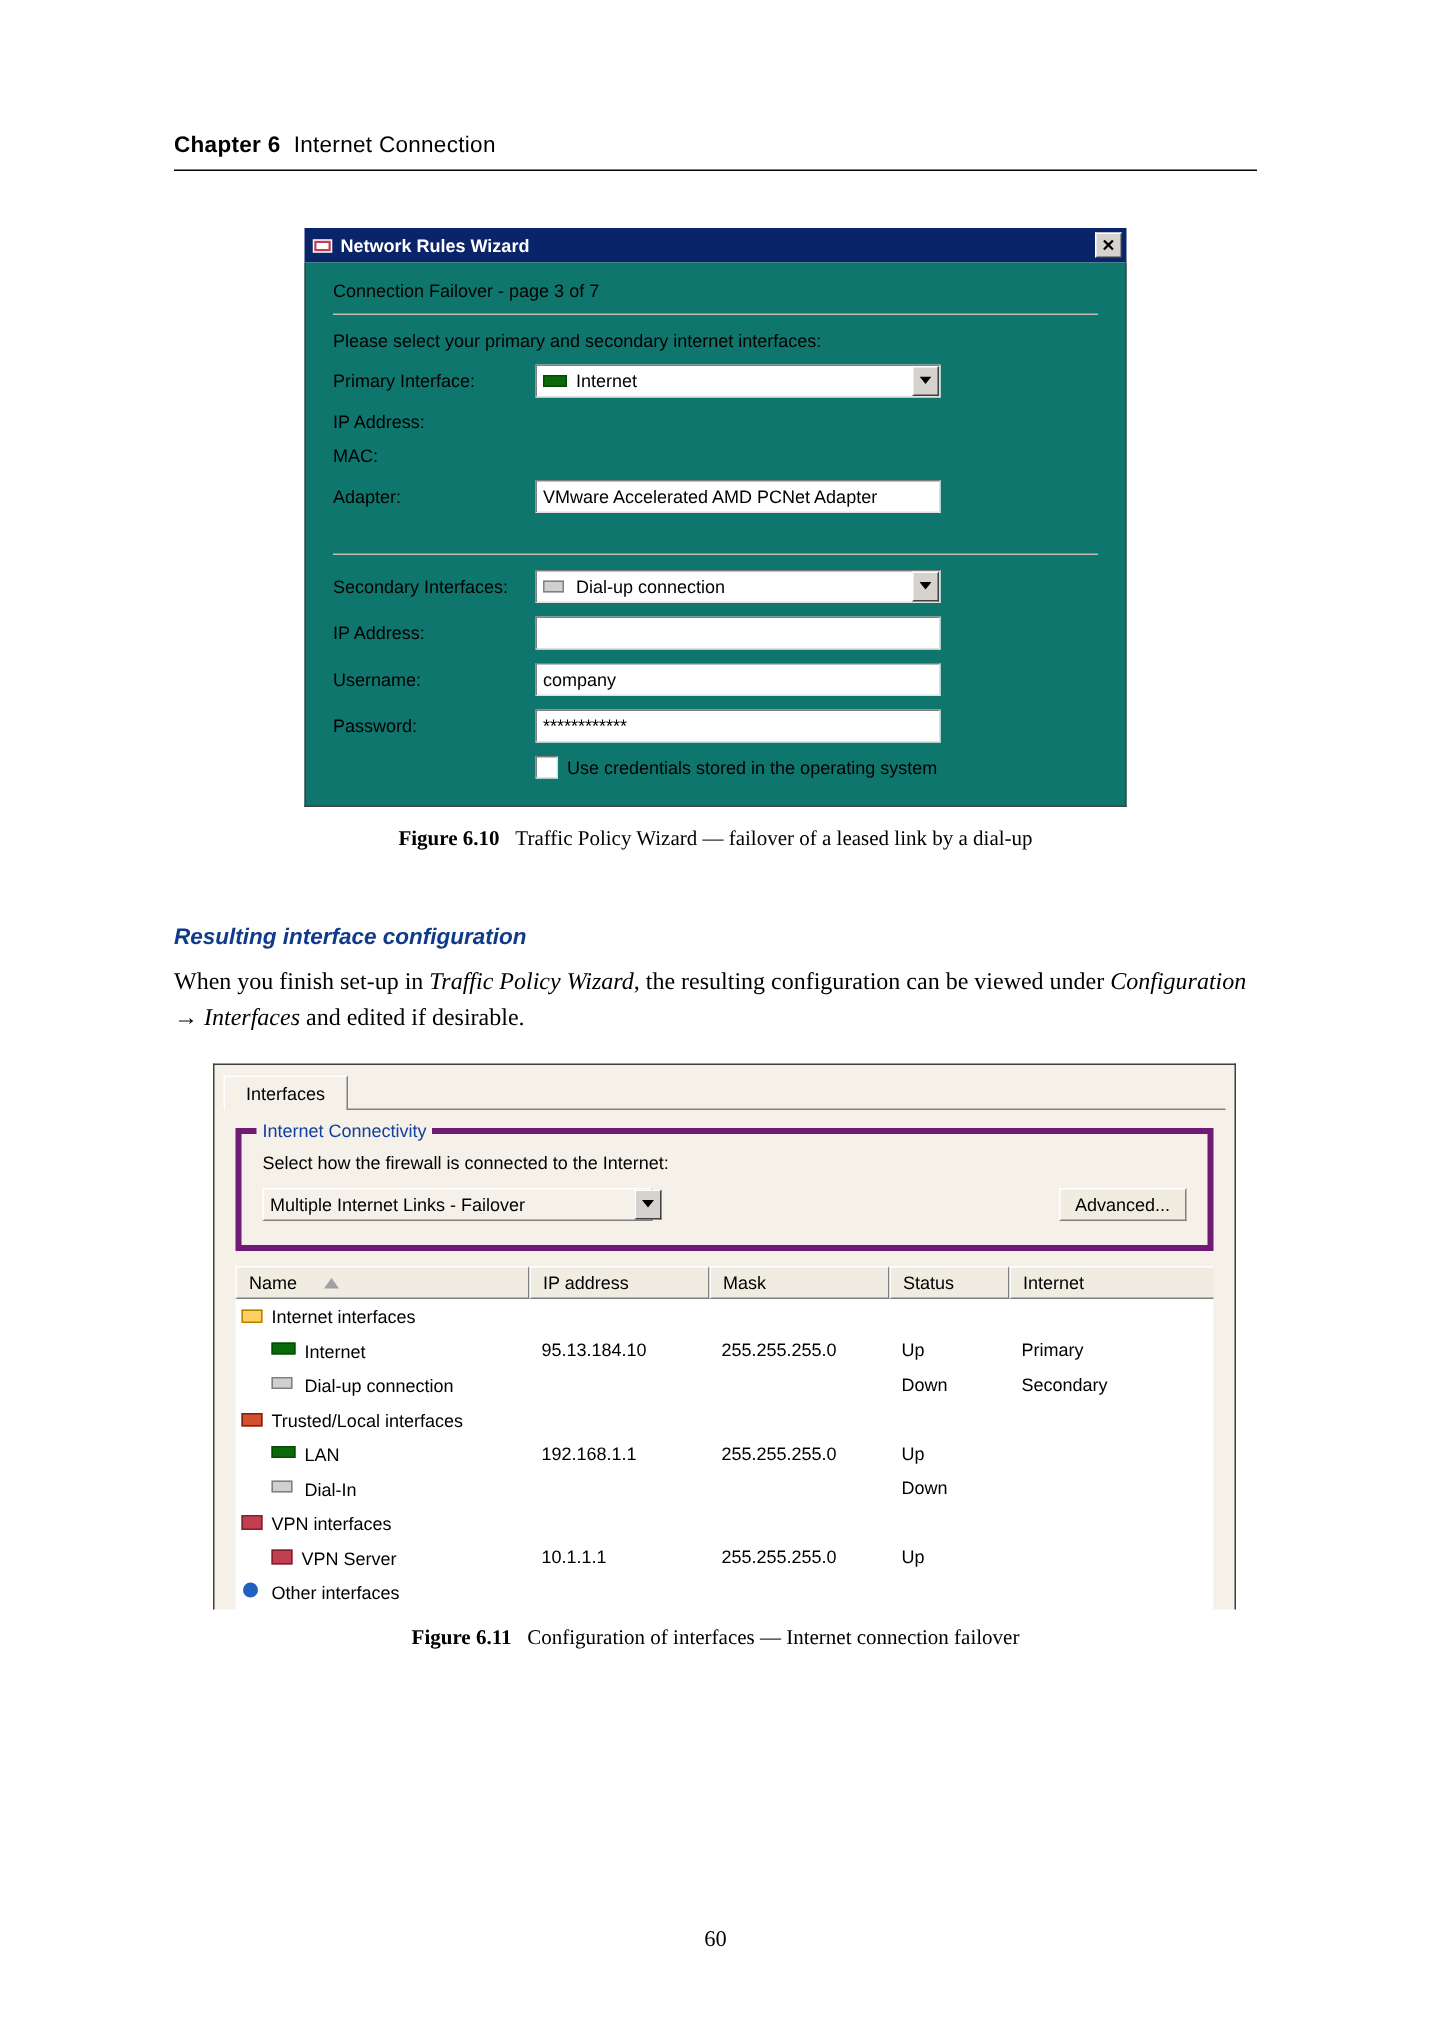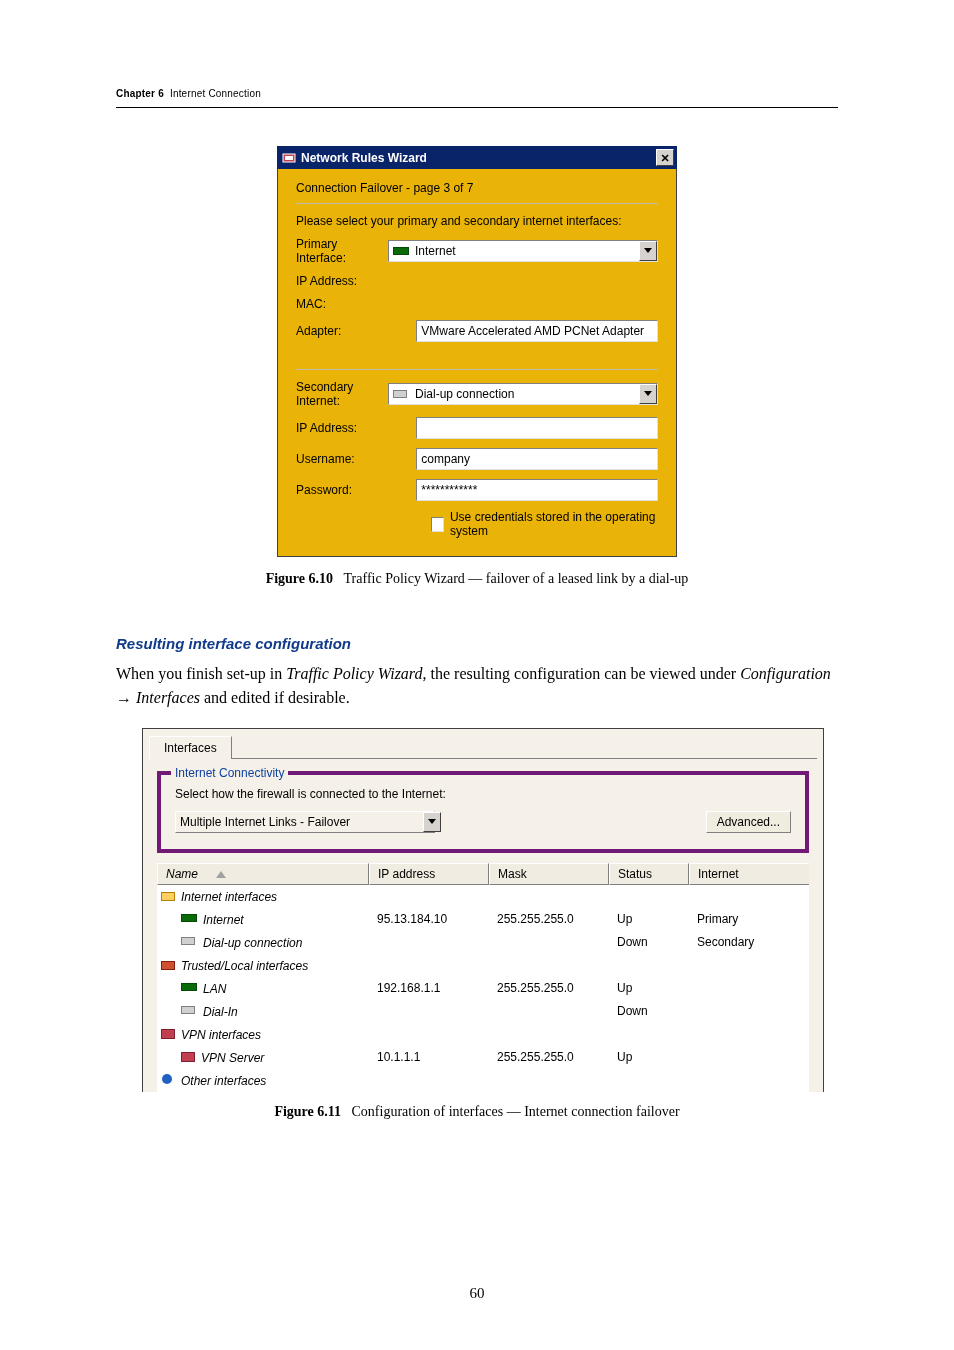--- a/index.html
+++ b/index.html
@@ -11,31 +11,31 @@
   }
   .page {
     width: 954px;
     height: 1350px;
     box-sizing: border-box;
     padding: 88px 116px 0 116px;
     position: relative;
   }
   .running-head {
     font-family: "Trebuchet MS", "Lucida Sans", sans-serif;
-    font-size: 10px;
+    font-size: 15px;
     letter-spacing: 0.2px;
     padding-bottom: 8px;
     border-bottom: 1px solid #000;
   }
   .running-head b { font-weight: 700; }
 
   
   .wizard-wrap {
     margin: 38px auto 0 auto;
-    width: 400px;
+    width: 548px;
   }
   .titlebar {
     background: #0a246a;
     color: #fff;
     display: flex;
     align-items: center;
     padding: 3px 3px 3px 5px;
     font-family: Tahoma, sans-serif;
     font-size: 12px;
     font-weight: 700;
@@ -56,21 +56,21 @@
     display: flex;
     align-items: center;
     justify-content: center;
     font-family: Tahoma, sans-serif;
     font-size: 11px;
     font-weight: 700;
     color: #000;
     line-height: 0;
   }
   .dlg-body {
-    background: #eab308;
+    background: #0f766e;
     border: 1px solid #404040;
     border-top: none;
     padding: 10px 18px 18px 18px;
     font-family: Tahoma, sans-serif;
     font-size: 12px;
     color: #000;
   }
   .dlg-head {
     padding: 2px 0 8px 0;
     border-bottom: 1px solid #c0bcb0;
@@ -240,21 +240,21 @@
   }
   .th {
     border-top:1px solid #fff;
     border-left:1px solid #fff;
     border-right:1px solid #808080;
     border-bottom:1px solid #808080;
     padding:3px 8px;
     box-sizing:border-box;
     color:#000;
   }
-  .w-name{width:212px;font-style:italic;}
+  .w-name{width:196px;}
   .w-ip{width:120px;}
   .w-mask{width:120px;}
   .w-status{width:80px;}
   .w-internet{flex:1; border-right:none;}
   .sort-tri{
     display:inline-block; margin-left:18px;
     width:0;height:0;border-left:5px solid transparent;border-right:5px solid transparent;border-bottom:7px solid #a0a0a0;
     vertical-align:middle;
   }
   .tbody{background:#fff;}
@@ -324,21 +324,21 @@
       <div class="form-row">
         <div class="form-label">Adapter:</div>
         <div class="field-box">
             <span>VMware Accelerated AMD PCNet Adapter</span>
           </div>
       </div>
 
       <div class="section-gap"></div>
 
       <div class="form-row">
-        <div class="form-label">Secondary Internet:</div>
+        <div class="form-label">Secondary Interfaces:</div>
         <div class="combo">
           <div class="field-box">
               <span class="modem-icon"></span>
               <span>Dial-up connection</span>
             </div>
           <div class="drop-btn">
               <svg width="8" height="6">
                 <polygon points="0,0 8,0 4,5" fill="#000"></polygon>
               </svg>
             </div>

